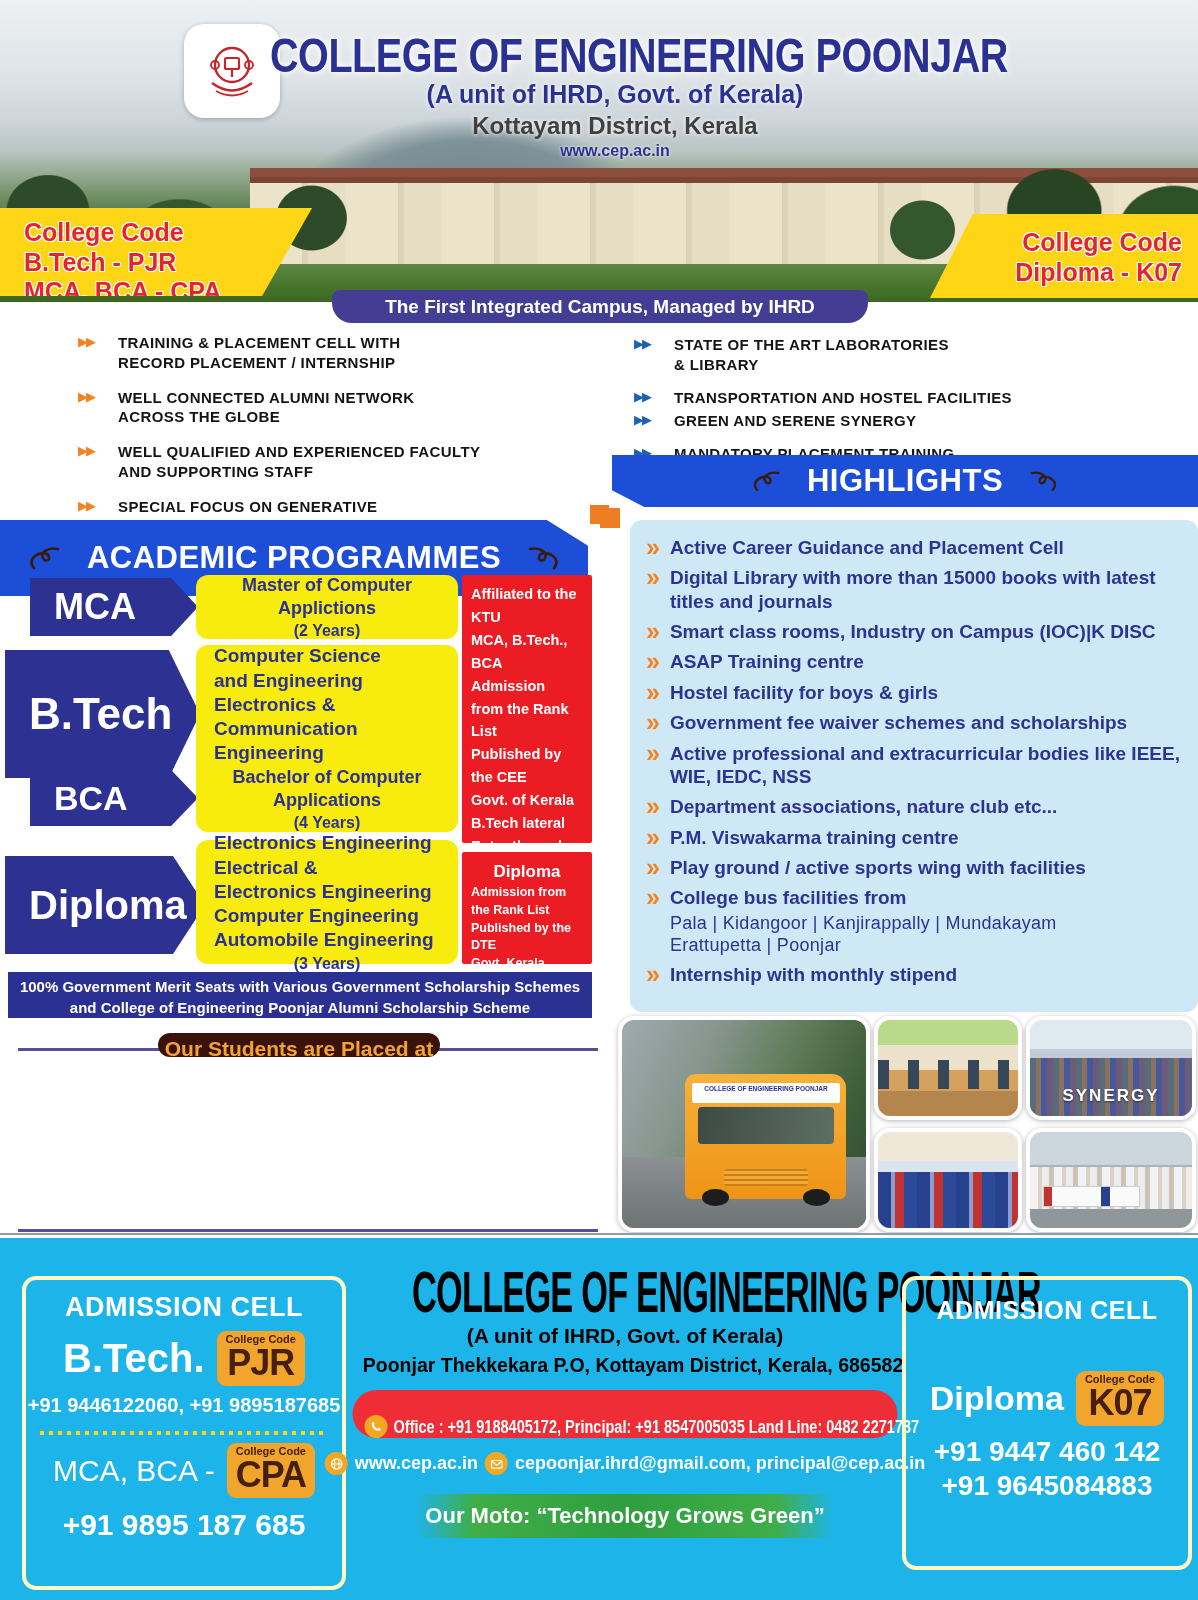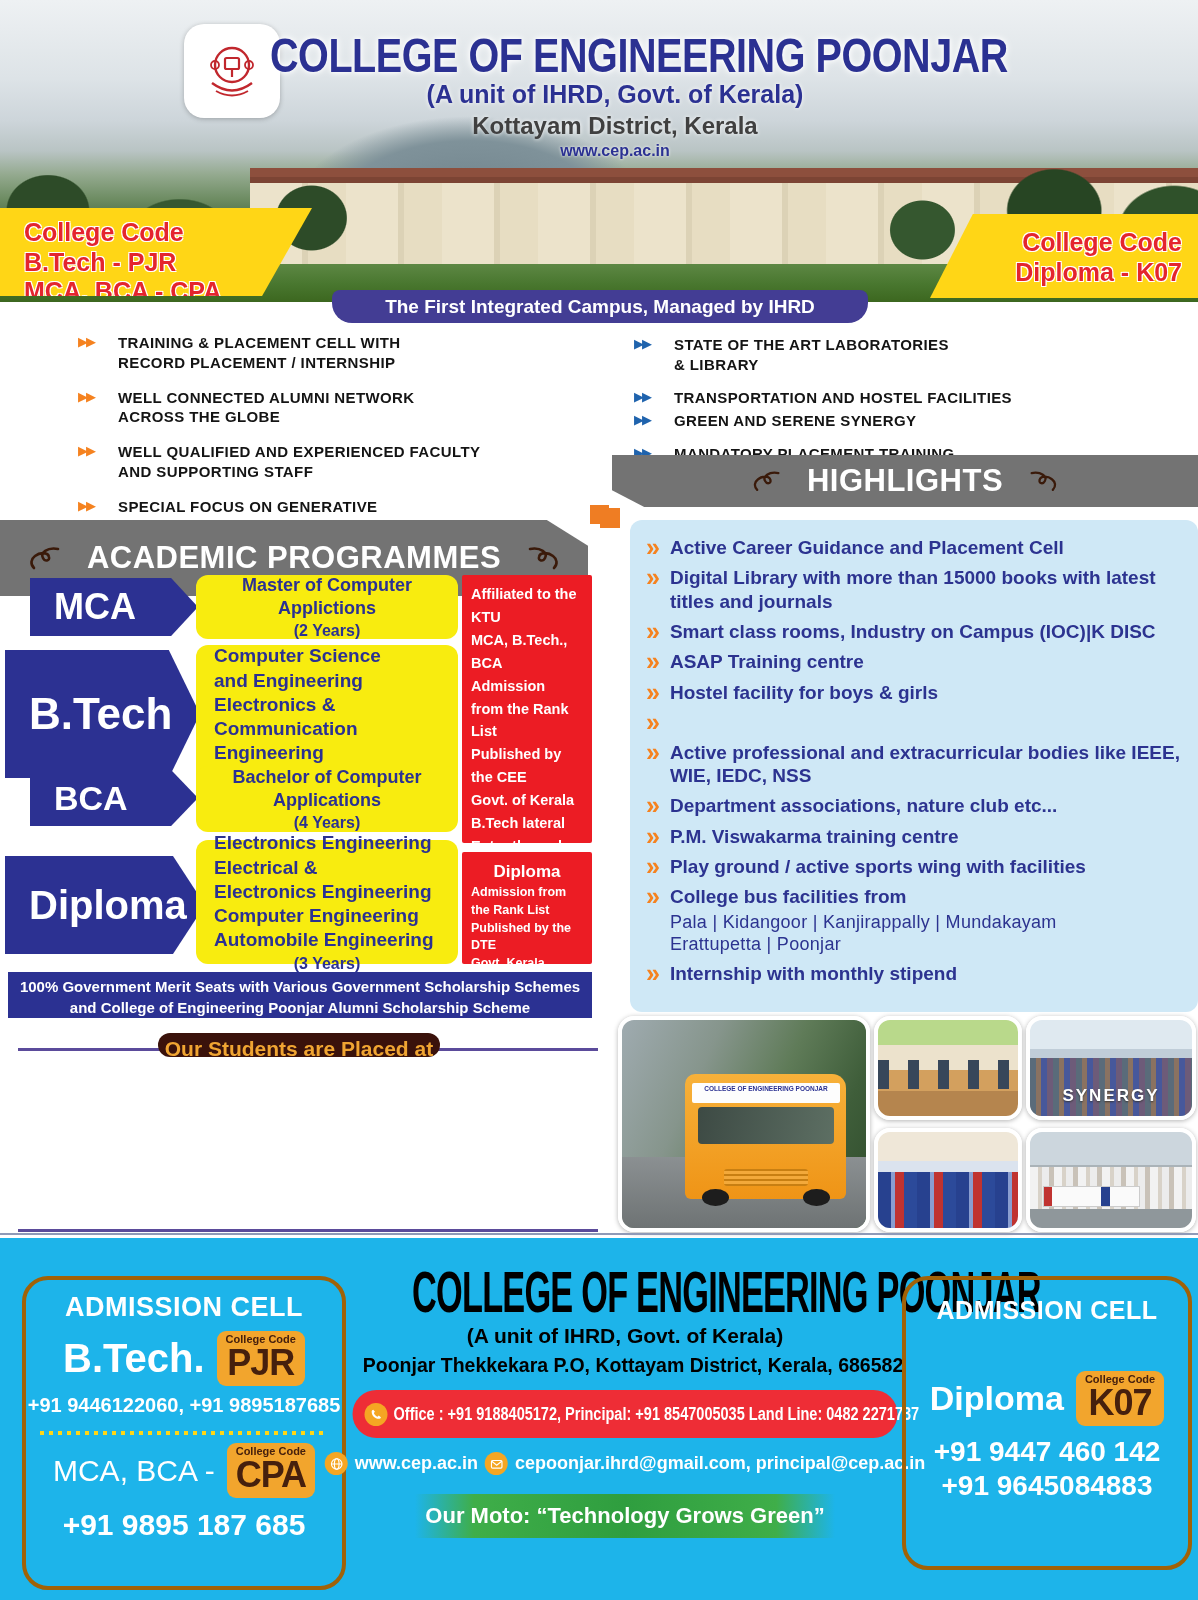--- a/index.html
+++ b/index.html
@@ -32,21 +32,21 @@
 
 .feat-col{display:flex;flex-direction:column;gap:15px}
 .feat-left{left:78px;top:333px;width:530px}
 .feat-right{left:634px;top:335px;width:560px}
 .feat{display:flex;align-items:flex-start}
 .feat .chev{font-size:13px;letter-spacing:-2px;margin-right:14px;margin-top:1px;width:26px;flex:none}
 .chev-o{color:#f5821f}.chev-b{color:#1f63ad}
 .feat .txt{font-weight:bold;font-size:15px;color:#141414;letter-spacing:.4px;line-height:1.32}
 .feat-tight{gap:6px}
 
-.orange-banner{background:#737373;color:#fff;display:flex;align-items:center;justify-content:center;gap:26px}
+.orange-banner{background:#1d4ed8;color:#fff;display:flex;align-items:center;justify-content:center;gap:26px}
 .banner-title{font-weight:bold;font-size:31px;letter-spacing:.5px}
 .acad-banner{left:0;top:520px;width:588px;height:76px;clip-path:polygon(0 0,93% 0,100% 34%,100% 100%,0 100%)}
 .hl-banner{left:612px;top:455px;width:586px;height:52px;clip-path:polygon(0 0,100% 0,100% 100%,5.5% 100%,0 68%)}
 .sq{background:#ef7d23}
 .sq-acad{left:590px;top:505px;width:19px;height:19px}
 .sq-hl{left:600px;top:508px;width:20px;height:20px}
 .flip{transform:scaleX(-1)}
 
 .prog-arrow{background:#2c3192;color:#fff;font-weight:bold;display:flex;align-items:center;padding-left:24px;clip-path:polygon(0 0,84% 0,100% 50%,84% 100%,0 100%)}
 .ybox{background:#f8ec0f;border-radius:12px;color:#2b3192;font-weight:bold;display:flex;flex-direction:column;justify-content:center;padding:8px 10px}
@@ -78,38 +78,38 @@
 .syn-crowd{position:absolute;left:0;top:40%;width:100%;height:60%;background:repeating-linear-gradient(90deg,#5a6b7a 0 6px,#8a7261 6px 11px,#47589b 11px 17px,#6d5b79 17px 23px)}
 .syn-text{position:absolute;left:0;bottom:10%;width:100%;text-align:center;color:#fff;font-weight:bold;font-size:17px;letter-spacing:2px;text-shadow:0 1px 2px #333}
 .p-grad{left:874px;top:1128px;width:148px;height:104px;background:linear-gradient(180deg,#efe7d8 0 30%,#dbe3ee 30% 44%,#cdd6e2 44% 100%)}
 .grad-row{position:absolute;left:0;top:42%;width:100%;height:58%;background:repeating-linear-gradient(90deg,#27418f 0 13px,#8a9ed0 13px 17px,#c03330 17px 26px,#2c4a9a 26px 39px)}
 .p-rally{left:1026px;top:1128px;width:170px;height:104px;background:linear-gradient(180deg,#ccd6dd 0 34%,#aab3b8 34% 56%,#8f979b 56% 100%)}
 .rally-crowd{position:absolute;left:0;top:36%;width:100%;height:44%;background:repeating-linear-gradient(90deg,#f2f2f2 0 8px,#d8d2c8 8px 12px,#ececec 12px 19px,#c9c2b8 19px 24px)}
 .rally-banner{position:absolute;left:8%;top:56%;width:60%;height:22%;background:#fafafa;border:1px solid #ccc;background-image:linear-gradient(90deg,#c03330 0 8%,transparent 8% 60%,#27418f 60% 70%,transparent 70%)}
 .hr-line{left:0;top:1233px;width:1198px;height:2px;background:#8f9ab8}
 
 .footer{left:0;top:1238px;width:1198px;height:362px;background:#1db4ea}
-.card{border:4px solid #a16207;border-radius:26px;position:absolute;color:#fff;text-align:center}
+.card{border:4px solid #fef9c3;border-radius:14px;position:absolute;color:#fff;text-align:center}
 .card-left{left:22px;top:38px;width:324px;height:314px;padding-top:12px}
 .card-right{left:902px;top:38px;width:290px;height:294px;padding-top:16px}
 .adm-title{font-weight:bold;font-size:27px;letter-spacing:.5px}
 .course-row{display:flex;align-items:center;justify-content:center;gap:12px;margin-top:8px}
 .course-big{font-weight:bold;font-size:40px}
 .course-mid{font-weight:normal;font-size:30px}
 .badge{background:#f2a52d;border-radius:9px;padding:3px 9px 5px;display:inline-flex;flex-direction:column;line-height:1;color:#46200d}
 .badge-label{font-weight:bold;font-size:11px}
 .badge-code{font-weight:bold;font-size:36px;letter-spacing:-1px}
 .phones{font-weight:bold;font-size:20px;margin-top:8px;white-space:nowrap}
 .phones-big{font-weight:bold;font-size:30px;margin-top:10px;white-space:nowrap}
 .dotted{height:4px;margin:14px 14px 4px;background:repeating-linear-gradient(90deg,#ffd616 0 4px,transparent 4px 9px)}
 .f-center{left:352px;top:0;width:546px;height:362px;color:#000;text-align:center}
 .fc-title{position:absolute;left:0;top:22px;width:100%;font-weight:bold;font-size:44px;white-space:nowrap;transform:scale(.78,1.3);transform-origin:center top;letter-spacing:-1px}
 .fc-sub{position:absolute;left:0;top:86px;width:100%;font-weight:bold;font-size:21px}
 .fc-addr{position:absolute;left:8px;top:116px;width:100%;font-weight:bold;font-size:19.5px;white-space:nowrap}
-.contact-pill{position:absolute;left:50%;top:152px;transform:translateX(-50%);width:545px;height:48px;background:#ee2d36;border-radius:26px;display:flex;align-items:center;padding:16px 12px;color:#fff}
+.contact-pill{position:absolute;left:50%;top:152px;transform:translateX(-50%);width:545px;height:48px;background:#ee2d36;border-radius:26px;display:flex;align-items:flex-end;padding:0 12px;color:#fff}
 .contact-pill .txt{font-weight:bold;font-size:17.5px;white-space:nowrap;transform:scaleX(.83);transform-origin:left center;margin-left:6px}
 .webline{position:absolute;left:50%;top:214px;transform:translateX(-50%);display:flex;align-items:center;gap:7px;color:#fff;font-weight:bold;font-size:18px;white-space:nowrap}
 .icon-circle{width:23px;height:23px;border-radius:50%;background:#f5a623;display:inline-flex;align-items:center;justify-content:center;flex:none}
 .moto{position:absolute;left:50%;top:256px;transform:translateX(-50%);width:420px;height:44px;line-height:44px;color:#fff;font-weight:bold;font-size:22px;background:linear-gradient(90deg,rgba(63,174,73,0) 0%,#3fae49 14%,#2f9e3f 50%,#3fae49 86%,rgba(63,174,73,0) 100%)}
 </style>
 </head>
 <body>
 
 <div class="page">
 
@@ -288,20 +288,21 @@
     <div class="hl-item">
         <span class="chev">»</span>
         <div class="txt">ASAP Training centre</div>
       </div>
     <div class="hl-item">
         <span class="chev">»</span>
         <div class="txt">Hostel facility for boys &amp; girls</div>
       </div>
     <div class="hl-item">
         <span class="chev">»</span>
+        <div class="txt">Government fee waiver schemes and scholarships</div>
       </div>
     <div class="hl-item">
         <span class="chev">»</span>
         <div class="txt">Active professional and extracurricular bodies like IEEE, WIE, IEDC, NSS</div>
       </div>
     <div class="hl-item">
         <span class="chev">»</span>
         <div class="txt">Department associations, nature club etc...</div>
       </div>
     <div class="hl-item">

